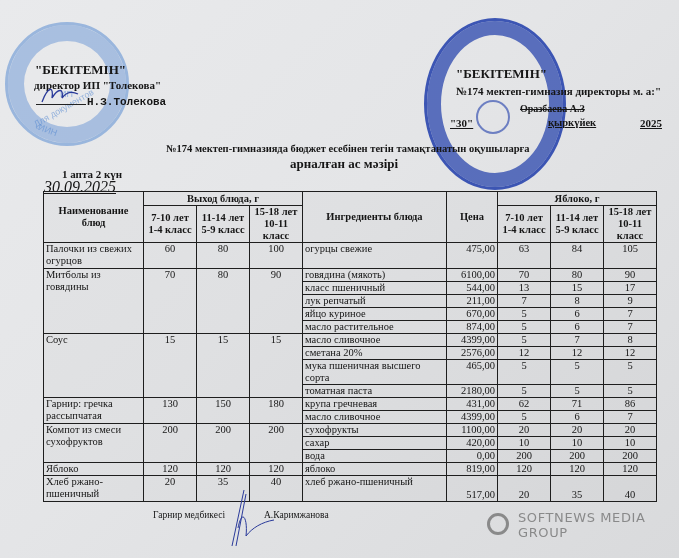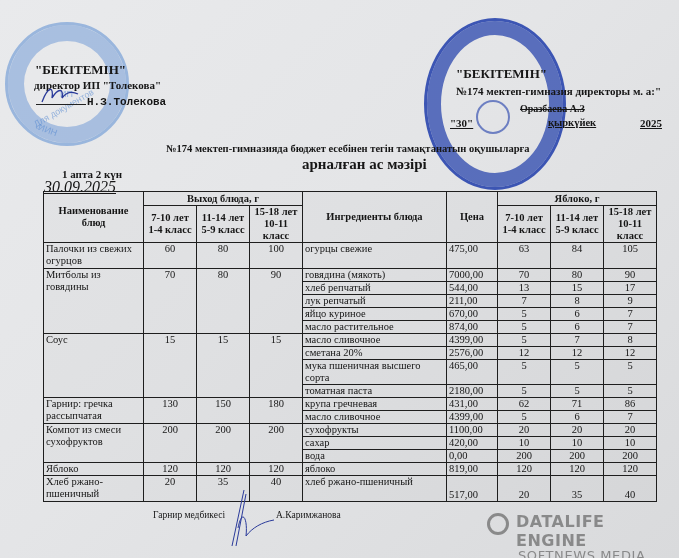--- a/index.html
+++ b/index.html
@@ -21,21 +21,21 @@
   .emblem { position:absolute; left:476px; top:100px; width:30px; height:30px; border-radius:50%; border:2px solid rgba(30,60,170,0.6); }
   table.menu {
     position:absolute; left:43px; top:191px; border-collapse:collapse;
     font-size:10.5px; background:rgba(0,0,0,0.02);
   }
   table.menu td, table.menu th {
     border:1px solid #1e1e1e; padding:0 2px; line-height:12px; vertical-align:top;
   }
   table.menu th { font-weight:bold; text-align:center; vertical-align:middle; font-size:10.5px; }
   .c { text-align:center; }
-  .r { }
+  .r { text-align:right; }
   .w-name { width:95px; }
   .w-n { width:48px; }
   .w-ing { width:139px; }
   .w-pr { width:46px; }
   .sig-line { position:absolute; border-bottom:1px solid #222; }
   .scrawl { position:absolute; }
   .watermark { position:absolute; left:487px; top:512px; font-family:"DejaVu Sans",sans-serif; color:rgba(110,110,110,0.75); }
   .wm-title { font-size:16px; font-weight:bold; letter-spacing:0.5px; }
   .wm-sub { font-size:13px; letter-spacing:0.6px; margin-left:31px; margin-top:-2px; }
   .wm-logo { position:absolute; left:0; top:1px; width:22px; height:22px; border-radius:50%; border:3px solid rgba(110,110,110,0.75); box-sizing:border-box; }
@@ -60,21 +60,21 @@
 <div class="abs bold" style="left:87px;top:96px;font-size:11px;font-family:Liberation Mono, monospace;">Н.З.Толекова</div>
 
 <div class="abs bold" style="left:456px;top:66px;font-size:13px;">"БЕКІТЕМІН"</div>
 <div class="abs bold" style="left:456px;top:85px;font-size:11px;">№174 мектеп-гимназия директоры м. а:"</div>
 <div class="abs bold" style="left:520px;top:103px;font-size:10px;text-decoration:line-through;">Оразбаева А.З</div>
 <div class="abs bold" style="left:450px;top:117px;font-size:11px;text-decoration:underline;">"30"</div>
 <div class="abs bold" style="left:548px;top:117px;font-size:10.5px;text-decoration:underline;text-align:right;">қыркүйек</div>
 <div class="abs bold" style="left:623px;top:117px;font-size:11px;text-decoration:underline;margin-left:17px;">2025</div>
 
 <div class="abs bold" style="left:166px;top:143px;font-size:10.5px;white-space:nowrap;">№174 мектеп-гимназияда бюджет есебінен тегін тамақтанатын оқушыларға</div>
-<div class="abs bold" style="left:302px;top:156px;font-size:15px;">арналған ас мәзірі</div>
+<div class="abs bold" style="left:290px;top:156px;font-size:13px;">арналған ас мәзірі</div>
 <div class="abs bold" style="left:62px;top:168px;font-size:11px;">1 апта 2 күн</div>
 <div class="abs" style="left:44px;top:178px;font-size:16px;font-style:italic;text-decoration:underline;">30.09.2025</div>
 
 <table class="menu">
   <thead>
     <tr style="height:14px;">
       <th rowspan="2" class="w-name">Наименование блюд</th>
       <th colspan="3">Выход блюда, г</th>
       <th rowspan="2" class="w-ing">Ингредиенты блюда</th>
       <th rowspan="2" class="w-pr">Цена</th>
@@ -102,27 +102,27 @@
       <td class="c">84</td>
       <td class="c">105</td>
     </tr>
 
     <tr>
       <td rowspan="5">Митболы из говядины</td>
       <td rowspan="5" class="c">70</td>
       <td rowspan="5" class="c">80</td>
       <td rowspan="5" class="c">90</td>
       <td>говядина (мякоть)</td>
-      <td class="r">7000,00</td>
+      <td class="r">6100,00</td>
       <td class="c">70</td>
       <td class="c">80</td>
       <td class="c">90</td>
     </tr>
     <tr>
-      <td>хлеб репчатый</td>
+      <td>класс пшеничный</td>
       <td class="r">544,00</td>
       <td class="c">13</td>
       <td class="c">15</td>
       <td class="c">17</td>
     </tr>
     <tr>
       <td>лук репчатый</td>
       <td class="r">211,00</td>
       <td class="c">7</td>
       <td class="c">8</td>
@@ -244,19 +244,18 @@
       <td class="c" style="vertical-align:bottom;">35</td>
       <td class="c" style="vertical-align:bottom;">40</td>
     </tr>
   </tbody>
 </table>
 
 <div class="abs" style="left:153px;top:510px;font-size:9.5px;">Гарнир медбикесі</div>
 <svg class="scrawl" style="left:218px;top:488px;" width="60" height="60">
   <path d="M14 58 L26 2 M18 58 L28 6 M20 40 C24 20, 30 30, 28 48 C34 40, 44 34, 56 32" fill="none" stroke="#2a3a9a" stroke-width="1"></path>
 </svg>
-<div class="abs" style="left:276px;top:510px;font-size:9.5px;">А.Каримжанова</div>
+<div class="abs" style="left:264px;top:510px;font-size:9.5px;">А.Каримжанова</div>
 
 <div class="watermark">
   <div class="wm-logo"></div>
-  <div class="wm-title" style="margin-left:29px;">DATALIFE ENGINE</div>
   <div class="wm-sub">SOFTNEWS MEDIA GROUP</div>
 </div>
 
 </body></html>

